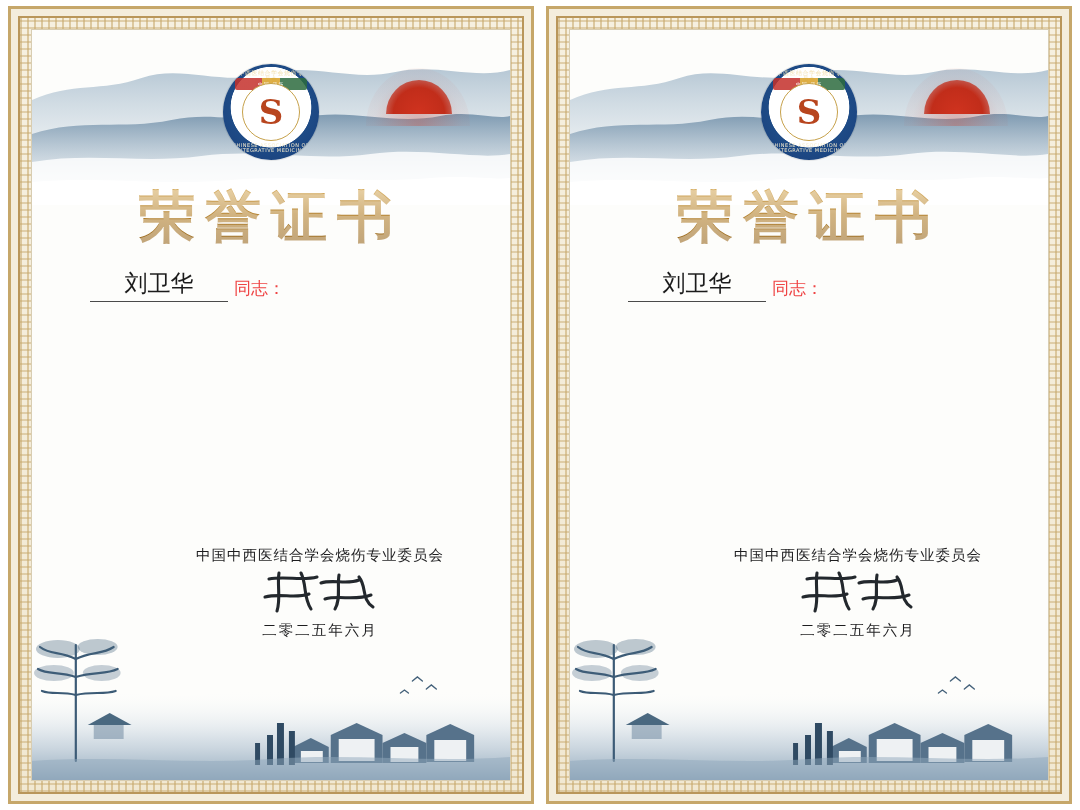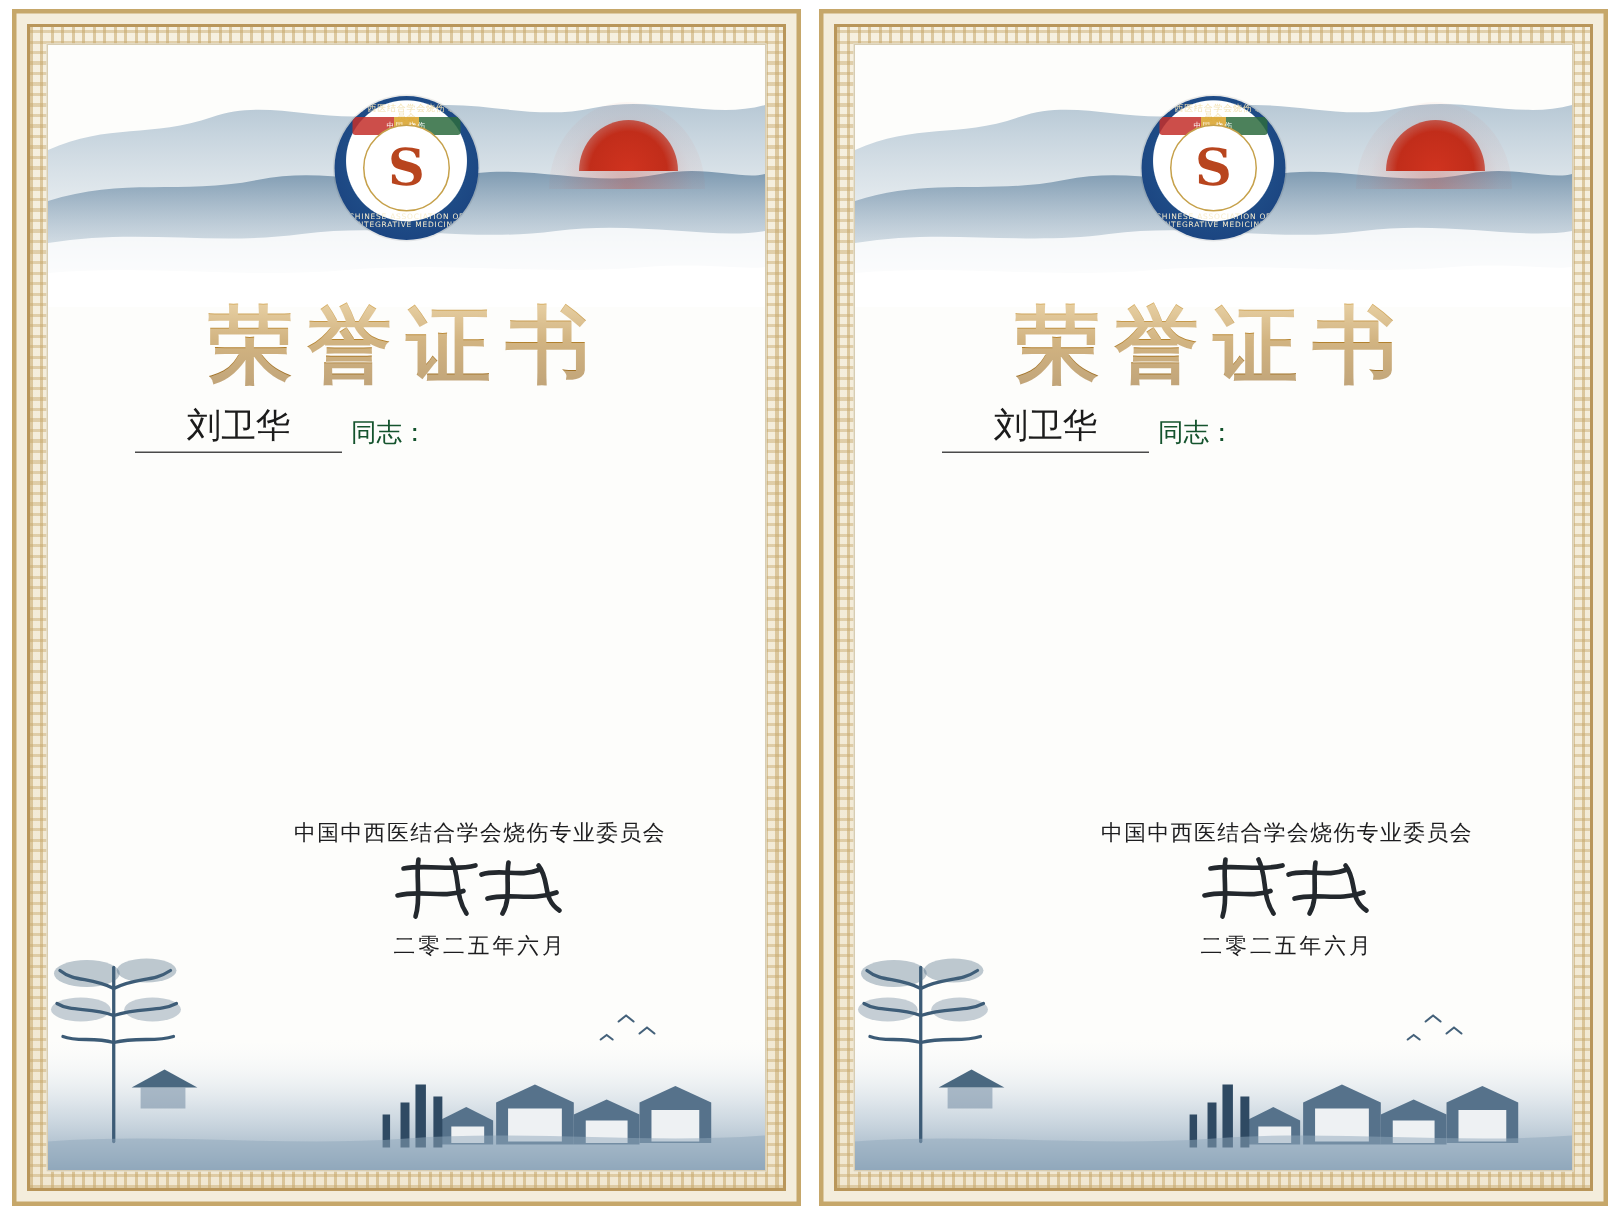--- a/index.html
+++ b/index.html
@@ -147,21 +147,20 @@
     font-family: "DejaVu Serif", "Liberation Serif", serif;
     font-size: 56px;
     font-weight: bold;
     letter-spacing: 10px;
     color: #a9762a;
     background: linear-gradient(180deg, #e4c07a 0%, #b4822e 45%, #8d5f1c 100%);
     -webkit-background-clip: text;
     background-clip: text;
     -webkit-text-fill-color: transparent;
     text-shadow: 0 1px 0 rgba(255,255,255,0.4);
-    margin-top: 13px;
   }
 
   
   .body-wrap {
     position: absolute;
     left: 40px;
     right: 38px;
     top: 238px;
   }
   .recipient-line {
@@ -174,21 +173,21 @@
     font-family: Liberation Serif, serif;
     font-size: 23px;
     color: #1b1b1b;
     padding: 0 14px 2px 14px;
     border-bottom: 1.4px solid #4a4a4a;
     min-width: 110px;
     text-align: center;
   }
   .recipient-suffix {
     font-size: 17px;
-    color: #14532d;
+    color: #ef4444;
     padding-bottom: 2px;
   }
   .paragraph {
     margin-top: 20px;
     font-size: 16.5px;
     line-height: 41px;
     color: #17171a;
     text-align: justify;
     letter-spacing: 0.3px;
   }

